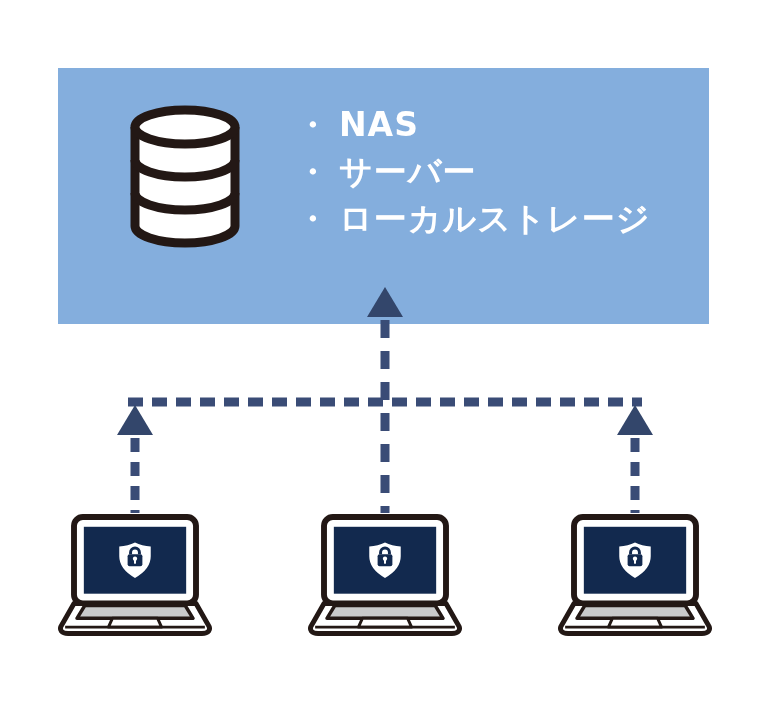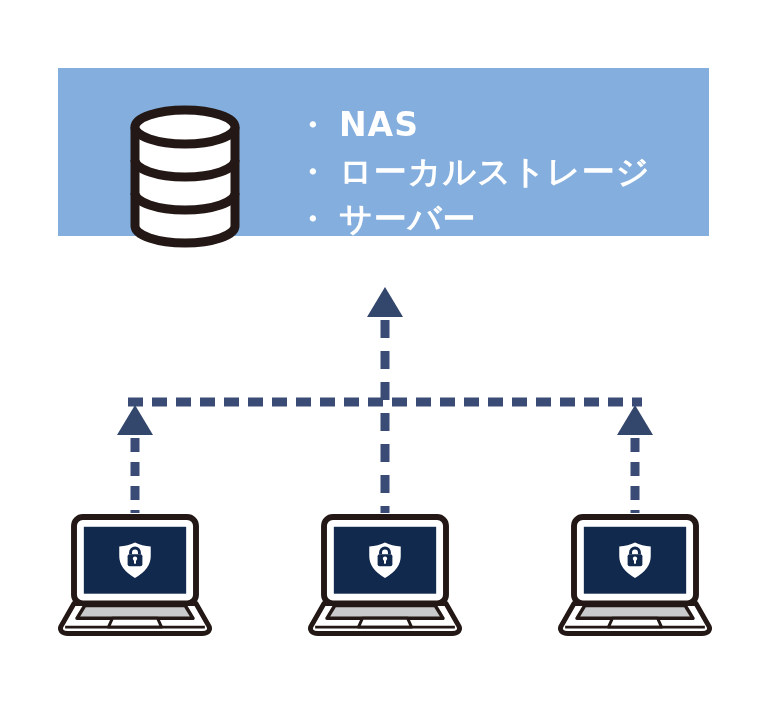--- a/index.html
+++ b/index.html
@@ -13,21 +13,21 @@
     height: 707px;
     background: #ffffff;
     overflow: hidden;
     font-family: "DejaVu Sans", "Liberation Sans", sans-serif;
   }
   .storage-panel {
     position: absolute;
     left: 58px;
     top: 68px;
     width: 651px;
-    height: 168px;
+    height: 256px;
     background: #84AEDD;
   }
   .db-icon {
     position: absolute;
     left: 72px;
     top: 37px;
     width: 110px;
     height: 143px;
   }
   .storage-list {
@@ -104,24 +104,24 @@
       <ellipse cx="55" cy="22" rx="50" ry="17" fill="#ffffff" stroke="#231815" stroke-width="9"></ellipse>
       <path d="M5,55 A50,17 0 0 0 105,55" fill="none" stroke="#231815" stroke-width="9"></path>
       <path d="M5,88 A50,17 0 0 0 105,88" fill="none" stroke="#231815" stroke-width="9"></path>
     </svg>
 
     <ul class="storage-list">
       <li>
         <span class="bullet">・</span><span>NAS</span>
       </li>
       <li>
-        <span class="bullet">・</span><span>ローカルストレージ</span>
+        <span class="bullet">・</span><span>サーバー</span>
       </li>
       <li>
-        <span class="bullet">・</span><span>サーバー</span>
+        <span class="bullet">・</span><span>ローカルストレージ</span>
       </li>
     </ul>
   </div>
 
   <svg class="connectors" viewBox="0 0 771 707">
 
     <line x1="128" y1="402" x2="642" y2="402" stroke="#3A4C76" stroke-width="9" stroke-dasharray="15 9"></line>
 
     <line x1="135" y1="438" x2="135" y2="513" stroke="#3A4C76" stroke-width="9" stroke-dasharray="14 10"></line>
 

